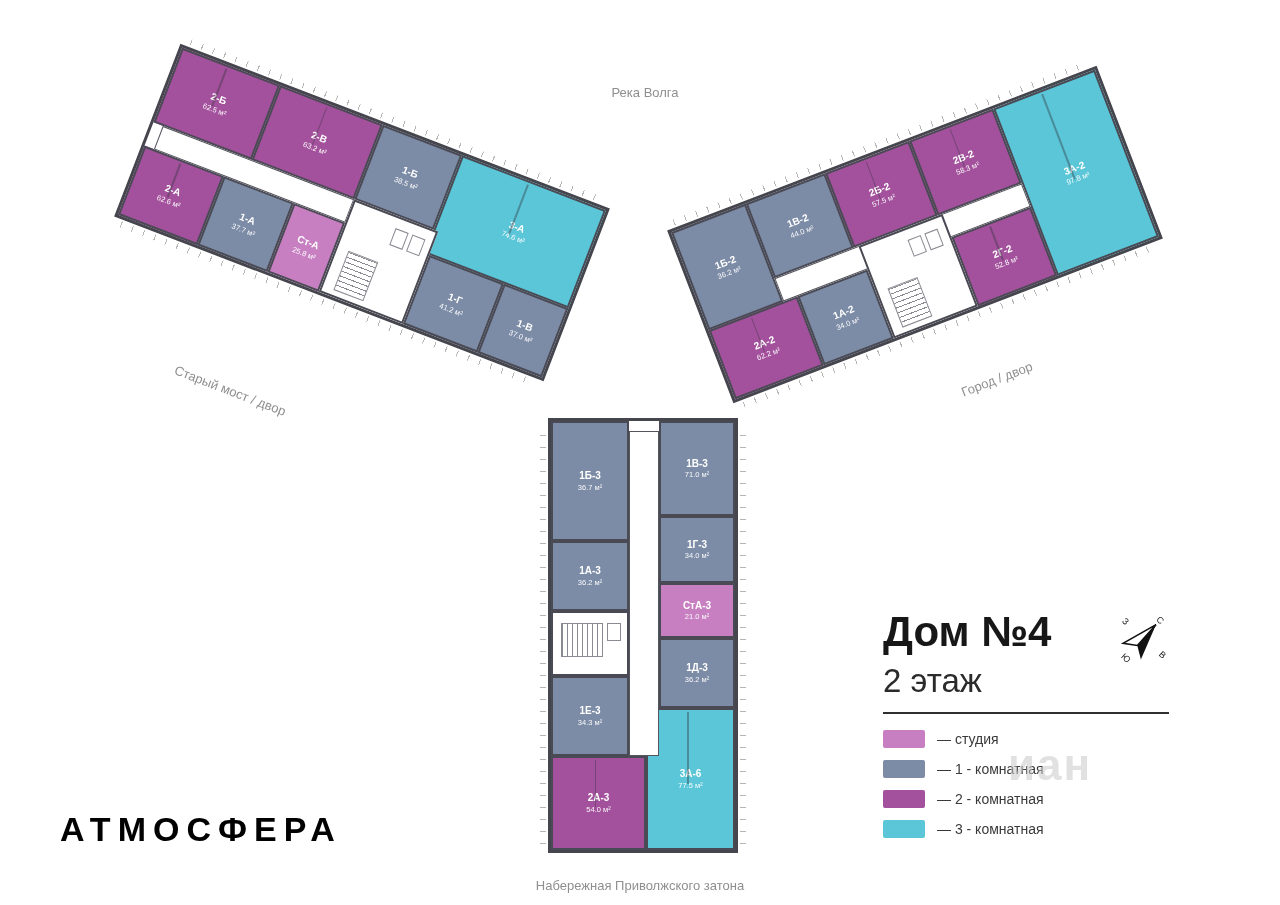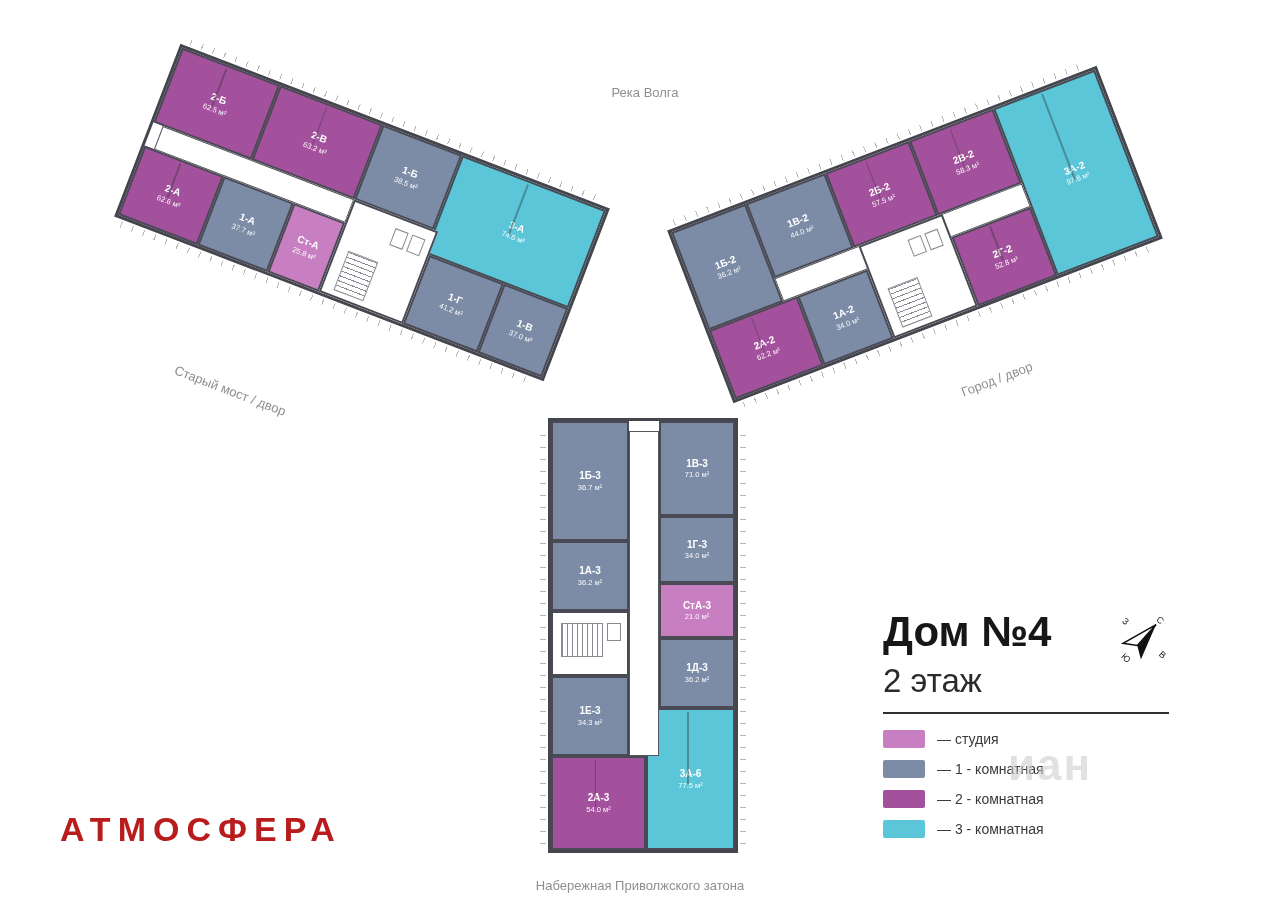--- a/index.html
+++ b/index.html
@@ -55,21 +55,21 @@
   .legend-item{display:flex;align-items:center;gap:12px;}
   .legend-swatch{width:42px;height:18px;border-radius:2px;}
   .sw-studio{background:#c77fc1;}
   .sw-one{background:#7c8ba6;}
   .sw-two{background:#a3519c;}
   .sw-three{background:#5ac6d7;}
   .legend-label{font-size:14px;color:#3a3a3a;}
 
   .compass{position:absolute;left:1112px;top:606px;width:64px;height:64px;}
 
-  .brand{position:absolute;left:60px;top:810px;font-size:34px;font-weight:700;letter-spacing:7px;color:#b91c1c;}
+  .brand{position:absolute;left:60px;top:810px;font-size:34px;font-weight:700;letter-spacing:7px;color:#000000;}
 
   .watermark{position:absolute;left:1008px;top:740px;font-size:44px;font-weight:700;color:#c9c9c9;opacity:.55;
              z-index:30;letter-spacing:2px;}
 </style>
 </head>
 <body>
 
 <div class="canvas">
 
   <div class="wing wing-left">

